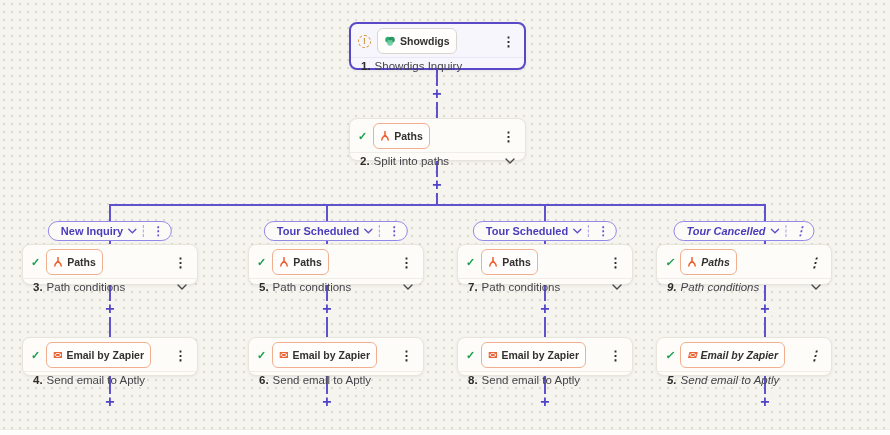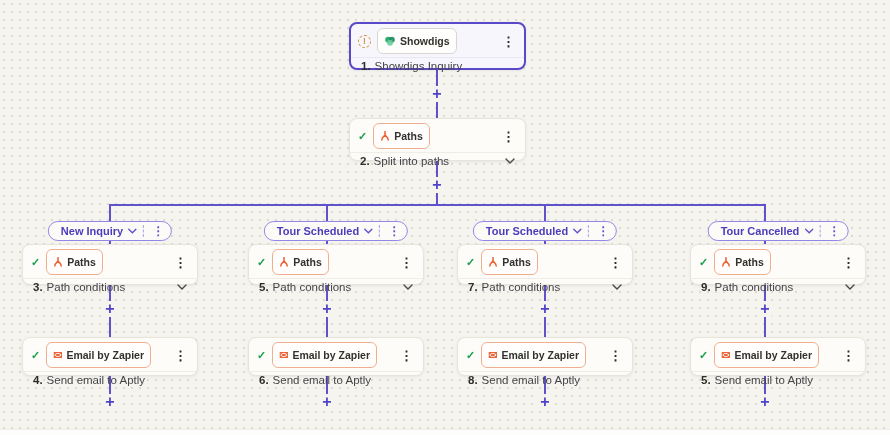--- a/index.html
+++ b/index.html
@@ -56,21 +56,21 @@
     width:13px; height:13px; border:1px dashed #cf9334; border-radius:50%;
     color:#cf9334; font-size:8.5px; font-weight:bold; display:flex;
     align-items:center; justify-content:center; flex:none;
   }
 
   
   .node-split { left:349px; top:118px; width:177px; height:43px; }
 
   
   .branch { position:absolute; top:221px; width:176px; height:200px; }
-  .b0 { left:22px; } .b1 { left:248px; } .b2 { left:457px; } .b3 { left:690px; }
+  .b0 { left:22px; } .b1 { left:248px; } .b2 { left:457px; } .b3 { left:656px;font-style:italic; }
 
   .pill {
     position:absolute; top:0; left:50%; transform:translateX(-50%);
     height:20px; display:inline-flex; align-items:center; gap:5px;
     background:#fcfbf8; border:1px solid #9388e8; border-radius:999px;
     padding:0 5px 0 12px; z-index:3; cursor:pointer; white-space:nowrap;text-align:center;
   }
   .pill .lbl { font-size:11px; font-weight:bold; color:#4a3dbb; }
   .pill .sep { width:0; height:12px; border-left:1px dashed #a79fe8; margin:0 1px; }
   .pill .kebab { color:#5f52cc; font-size:12px; margin-left:0; }

